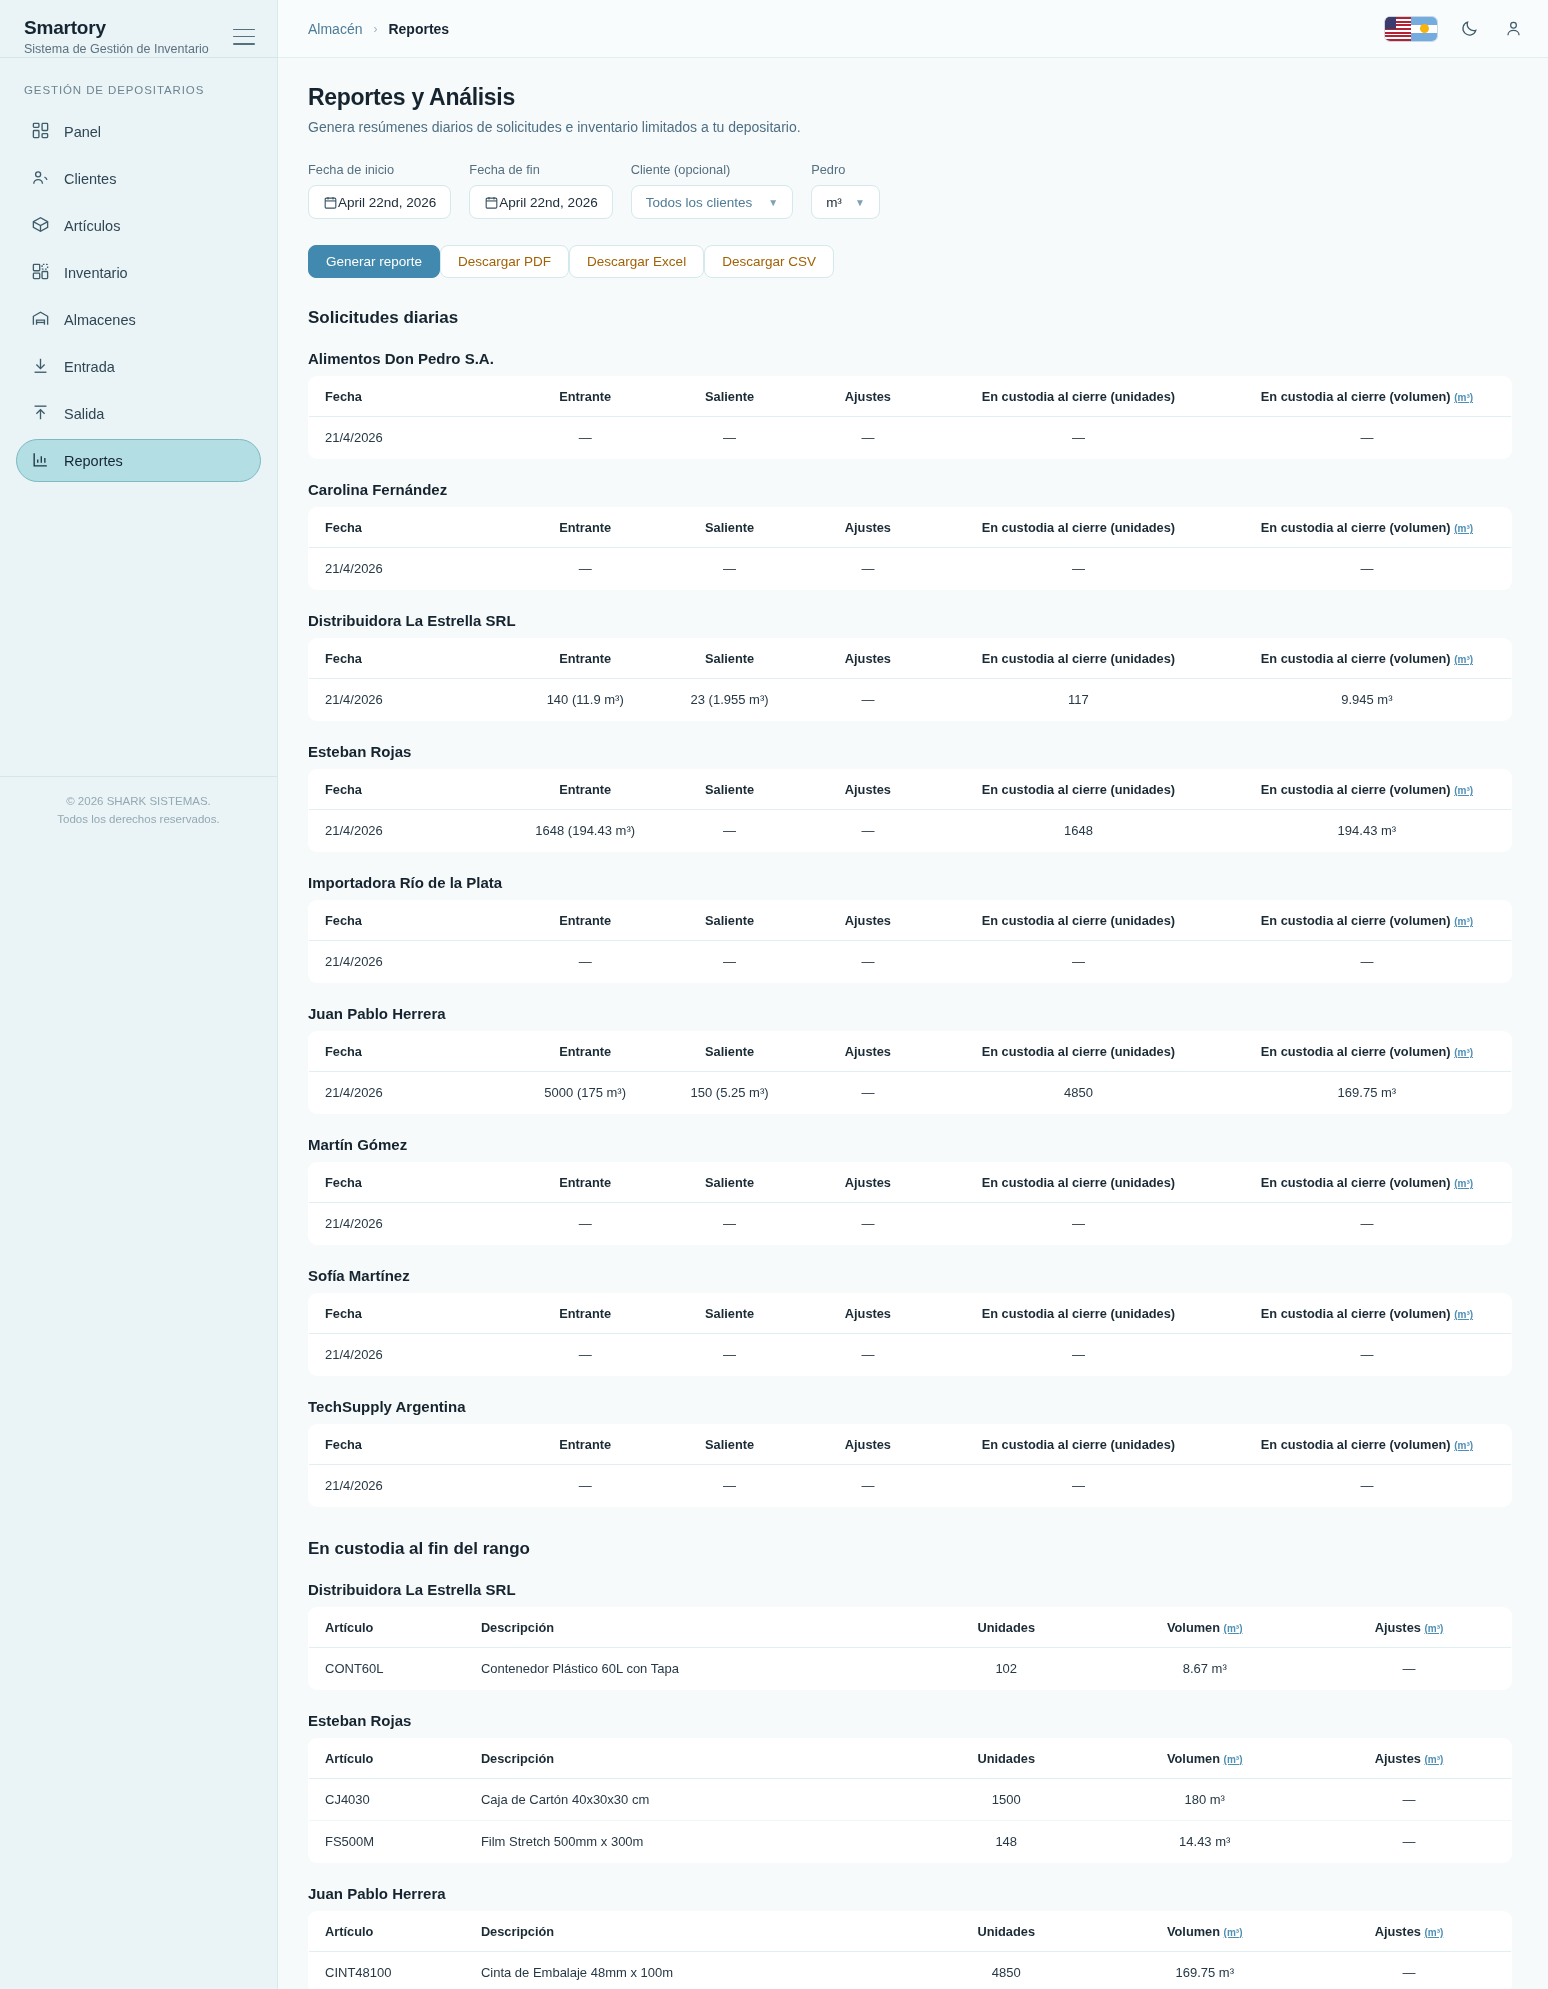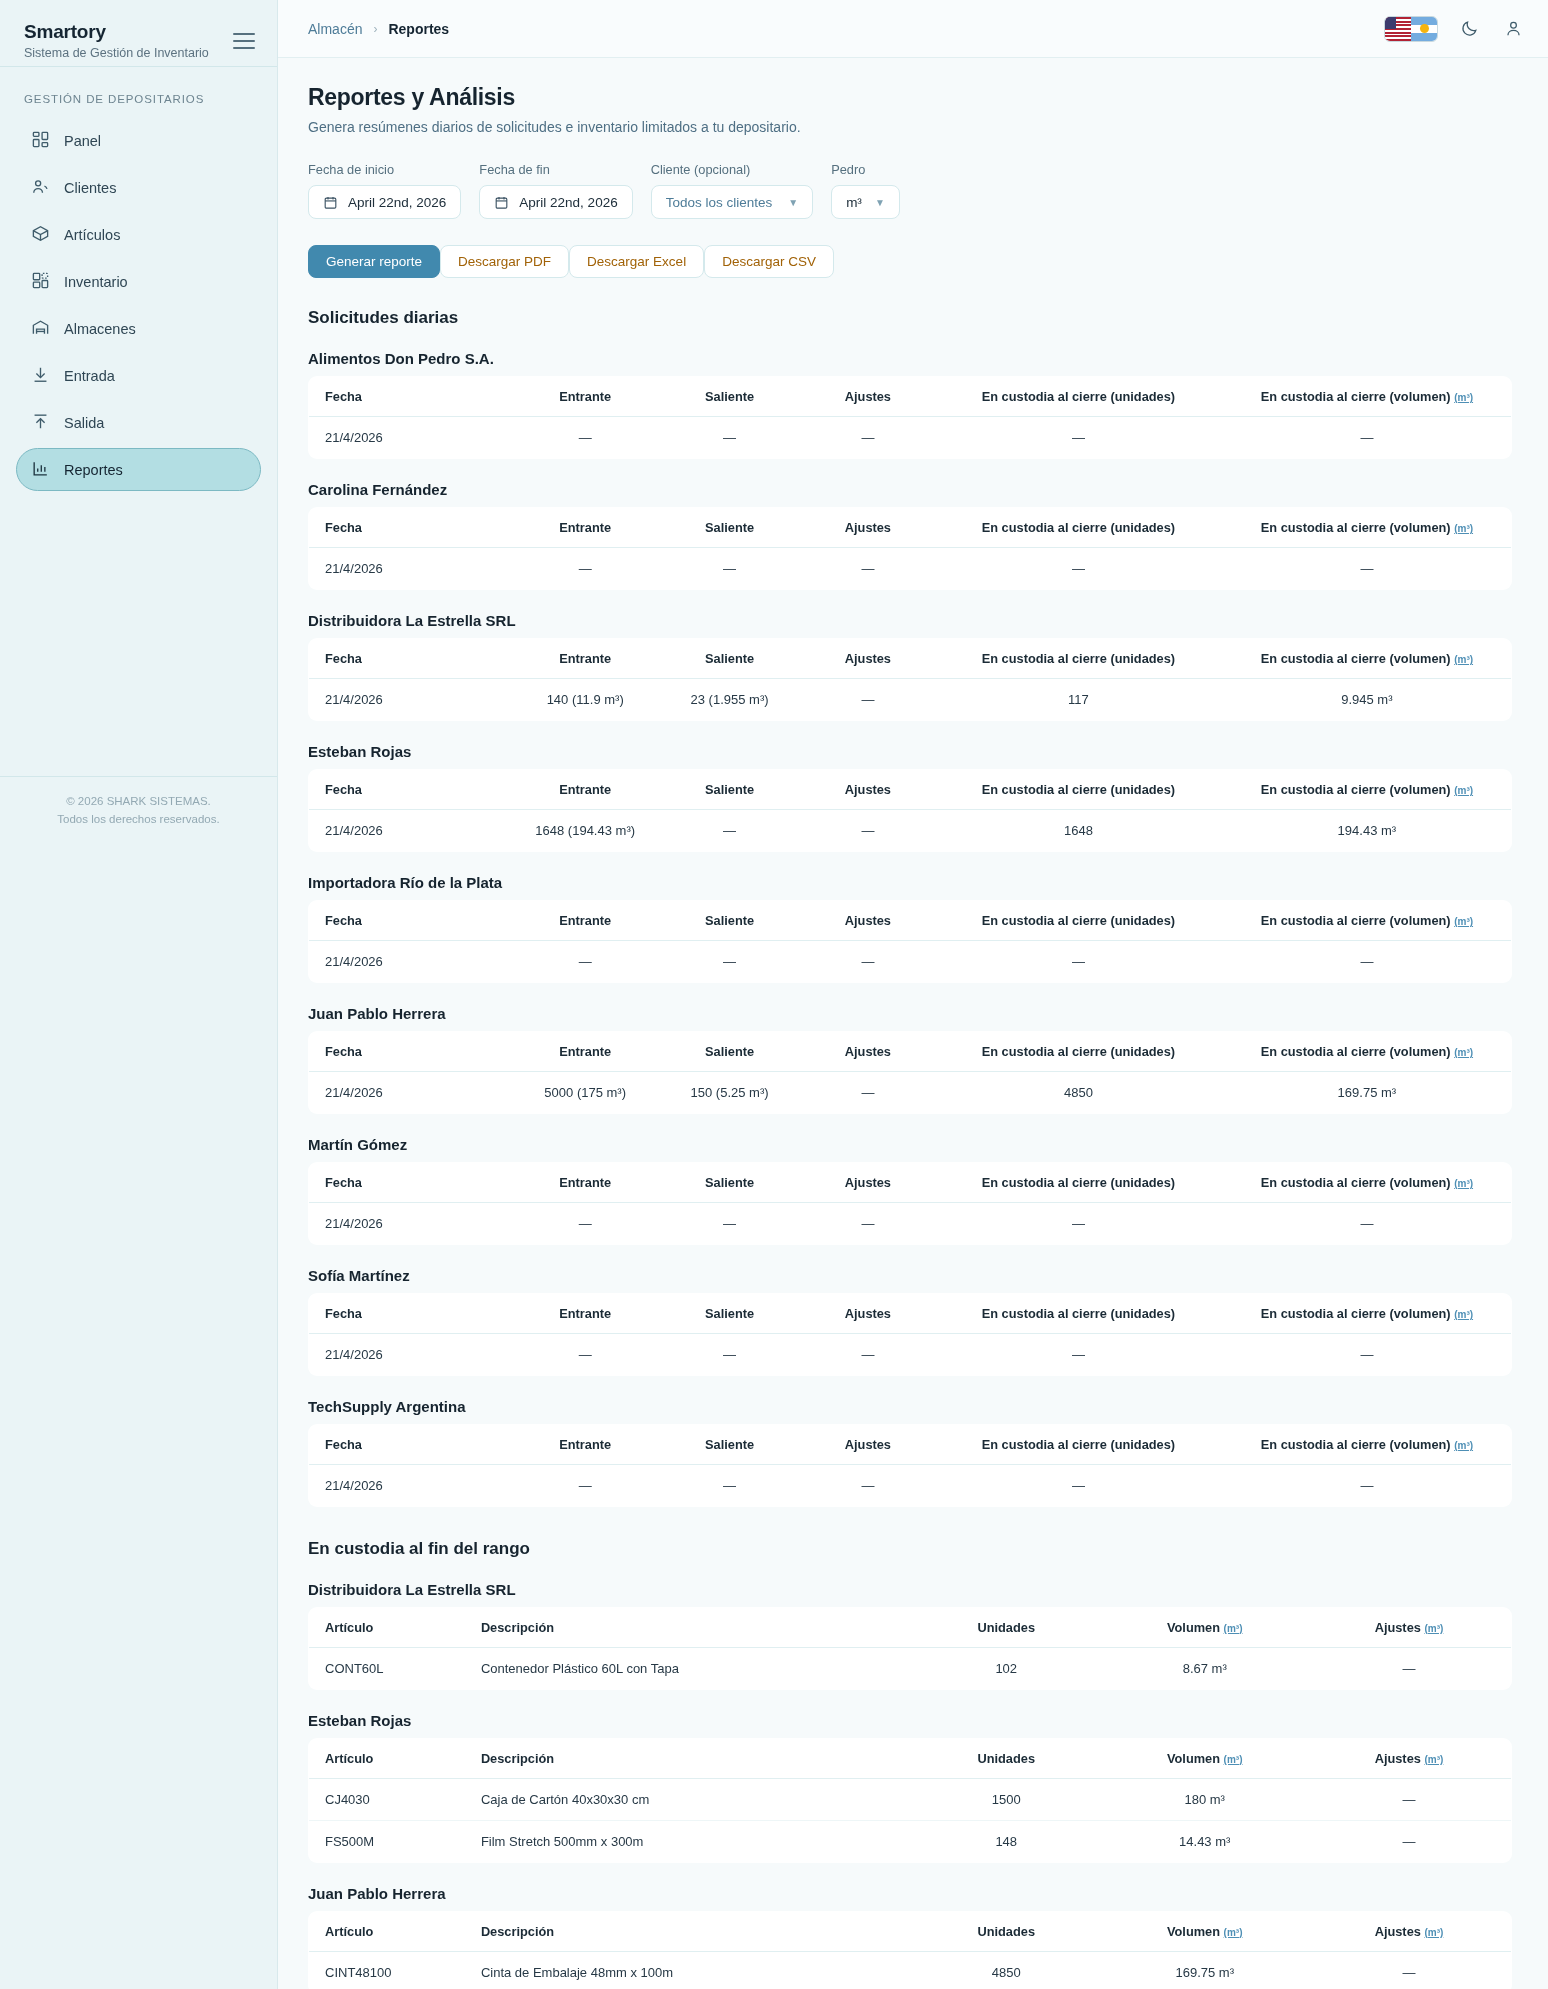--- a/index.html
+++ b/index.html
@@ -18,21 +18,21 @@
   .sidebar {
     width: 278px;
     flex: 0 0 278px;
     background: #eaf4f6;
     border-right: 1px solid #d8e9ec;
     display: flex;
     flex-direction: column;
     position: relative;
   }
   .sb-brand {
-    height: 67px;
+    height: 58px;
     padding: 16px 22px 0 24px;
     display: flex;
     align-items: center;
     justify-content: space-between;
     border-bottom: 1px solid #d2e7ea;
   }
   .sb-brand-txt { line-height: 1.15; }
   .sb-title { font-size: 19px; font-weight: 700; color: #152532; letter-spacing: -0.2px; }
   .sb-sub { font-size: 12.5px; color: #5c7280; margin-top: 3px; }
   .hamburger { width: 22px; height: 16px; display: flex; flex-direction: column; justify-content: space-between; cursor: pointer; }
@@ -129,21 +129,20 @@
   .filters { display: flex; align-items: flex-end; gap: 18px; margin-top: 27px; }
   .field { display: flex; flex-direction: column; gap: 8px; }
   .field-label { font-size: 12.8px; color: #55707f; }
   .ctl {
     height: 34px;
     background: #fff;
     border: 1px solid #d4e9ec;
     border-radius: 8px;
     display: flex;
     align-items: center;
-    gap: 10px;
     padding: 0 14px;
     font-size: 13.5px;
     color: #20303c;
     cursor: pointer;
     white-space: nowrap;
   }
   .ctl.sel { color: #4e7c98; gap: 16px; }
   .ctl.unit { gap: 13px; }
   .chev { color: #7fa2b3; font-size: 10px; }
   .cal-icon { color: #3b5263; display: flex; }

